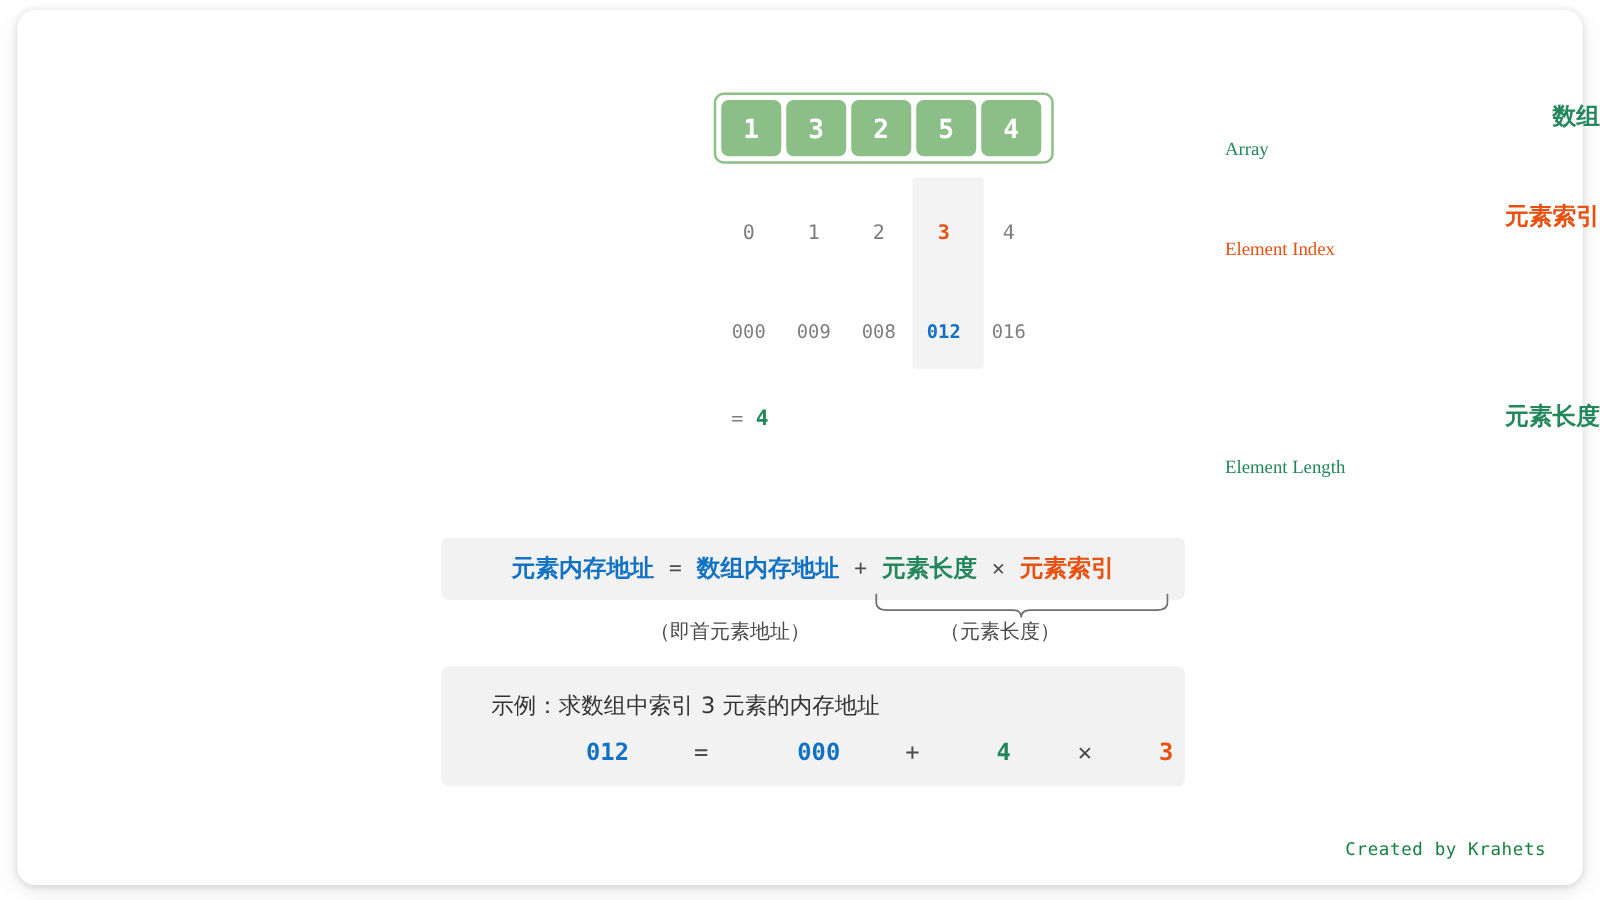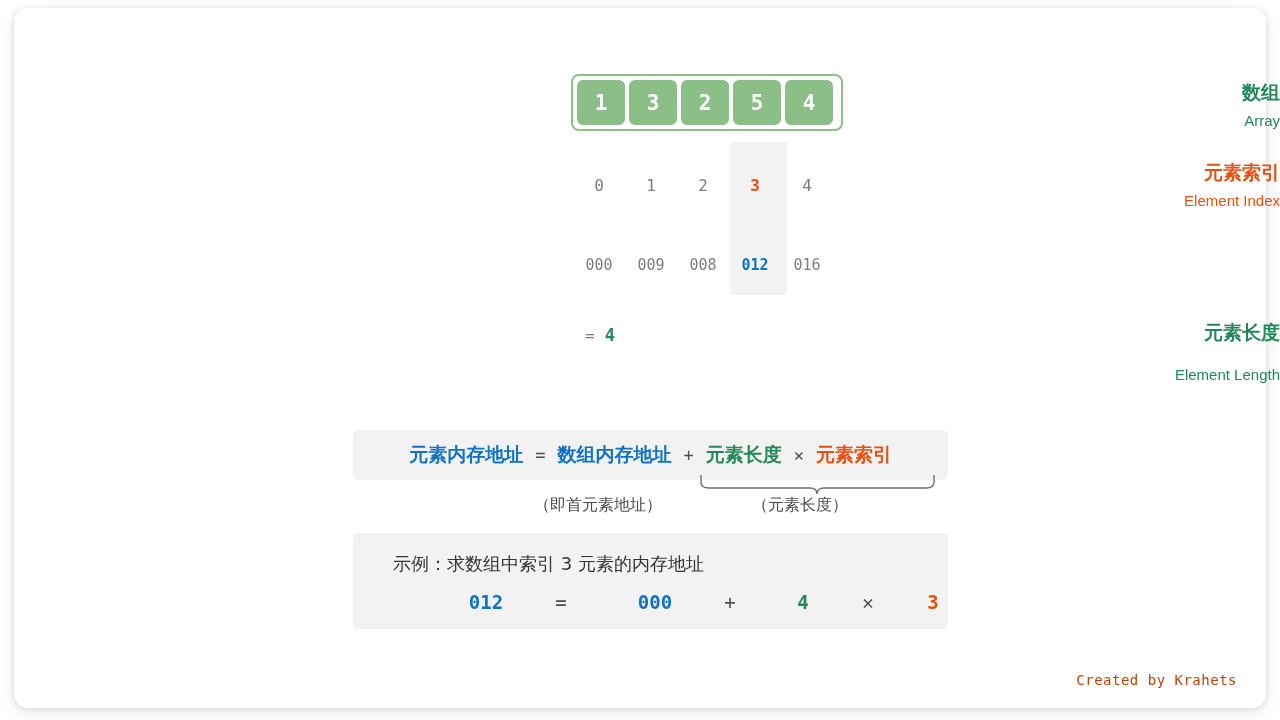--- a/index.html
+++ b/index.html
@@ -33,23 +33,23 @@
 
   
   .lbl-cn {
     font-family: "DejaVu Sans", sans-serif;
     font-weight: bold;
     font-size: 19px;
     text-align: right;
     white-space: nowrap;
   }
   .lbl-en {
-    font-family: Liberation Sans, sans-serif;
+    font-family: Liberation Serif, serif;
     font-size: 15px;
-    text-align: right;
+    text-align: left;
     white-space: nowrap;
   }
   .row-label {
     position: absolute;
     right: 0;
     width: 300px;
   }
   .green-d { color: #24875b; }
   .orange { color: #e8500f; }
   .blue { color: #1171c4; }
@@ -169,21 +169,21 @@
     height: 22px;
   }
   .brace-wrap svg { display: block; }
   .note {
     position: absolute;
     font-family: "DejaVu Sans", sans-serif;
     font-size: 16px;
     color: #4a4a4a;
     white-space: nowrap;
   }
-  .note-left { left: 534px; top: 495px; }
+  .note-left { left: 520px; top: 495px; }
   .note-right { left: 752px; top: 495px; }
 
   
   .example-box {
     position: absolute;
     left: 353px;
     top: 533px;
     width: 595px;
     height: 96px;
     background: #f2f2f2;
@@ -220,21 +220,21 @@
   .ec-6 { left: 435px; width: 80px; color: #4d4d4d; font-weight: normal; }
   .ec-7 { left: 500px; width: 80px; color: #e8500f; }
 
   
   .credit {
     position: absolute;
     right: 43px;
     bottom: 32px;
     font-family: "DejaVu Sans Mono", monospace;
     font-size: 14px;
-    color: #c2410c;
+    color: #15803d;
     letter-spacing: 0.5px;
   }
 </style>
 </head>
 <body>
 
 <div class="card"></div>
 
 <div class="stage">
 

